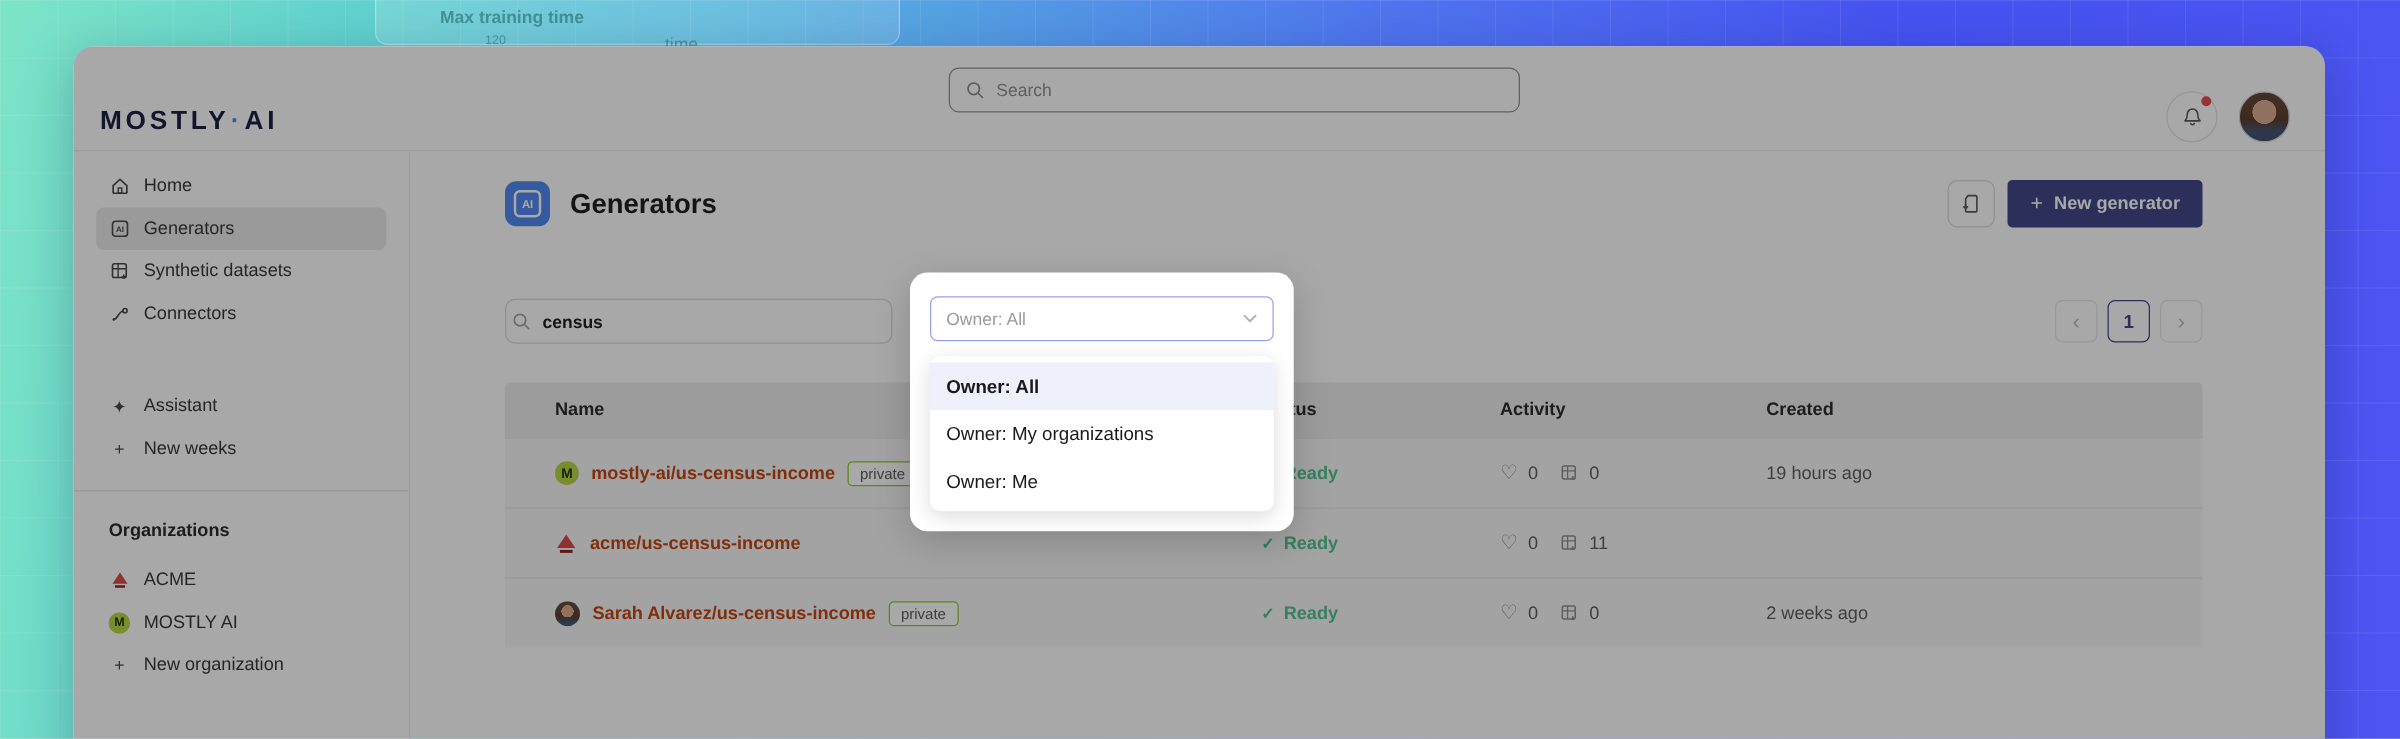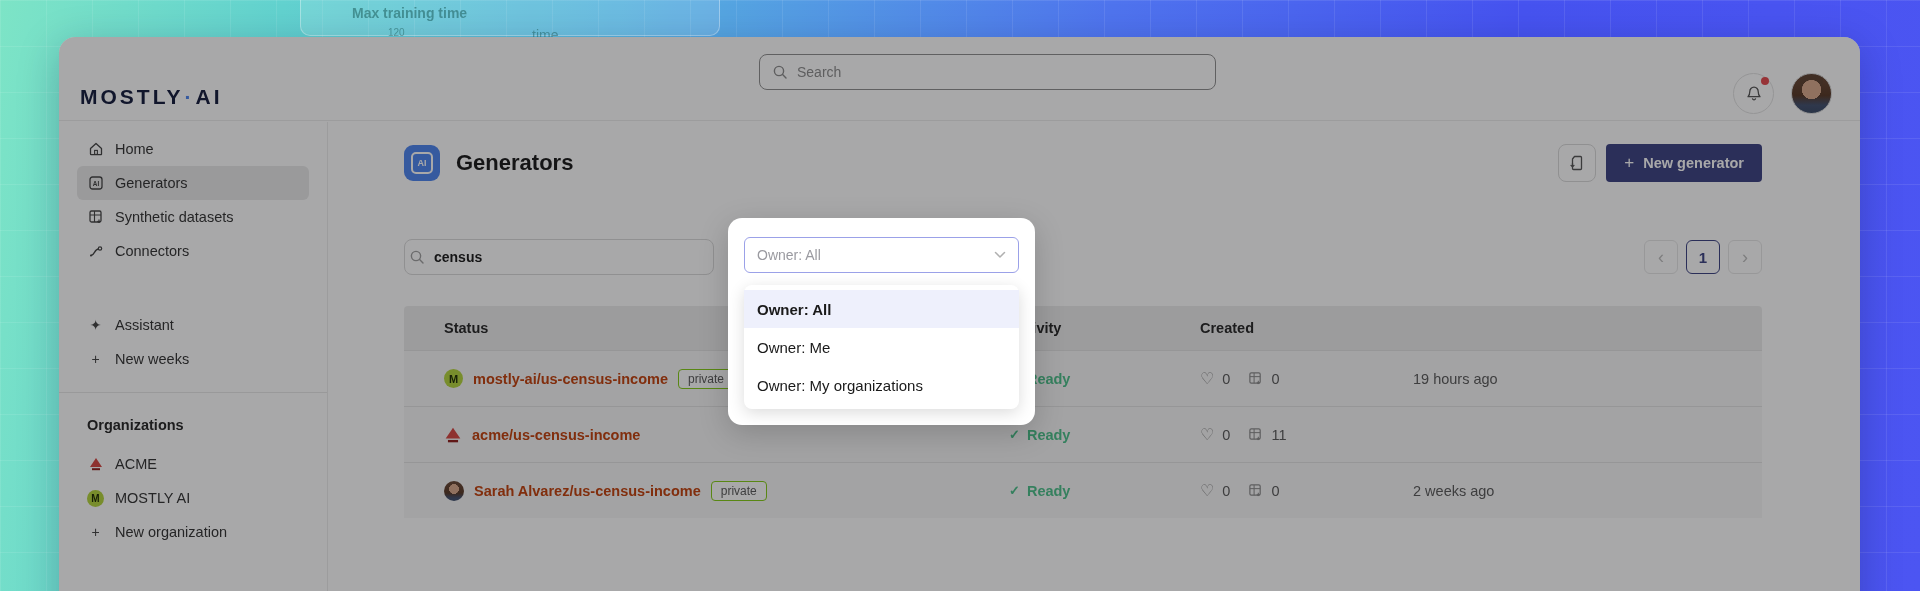--- a/index.html
+++ b/index.html
@@ -279,20 +279,21 @@
       </div>
       <div class="pagination">
         <div class="page-box nav">‹</div>
         <div class="page-box current">1</div>
         <div class="page-box nav">›</div>
       </div>
     </div>
 
     <div class="table">
       <div class="trow head">
+        <div>Name</div>
         <div>Status</div>
         <div>Activity</div>
         <div>Created</div>
       </div>
 
       <div class="trow body">
         <div class="cell-name">
           <span class="row-badge-m">M</span>
           <span class="gen-name">mostly-ai/us-census-income</span>
           <span class="chip-private">private</span>
@@ -379,17 +380,17 @@
     <div class="owner-select">
       <span class="val">Owner: All</span>
       <span>
         <svg width="12" height="8" viewBox="0 0 12 8">
             <polyline points="1.5,1.5 6,6 10.5,1.5" fill="none" stroke="#b0b0b0" stroke-width="1.5" stroke-linecap="round" stroke-linejoin="round"></polyline>
           </svg>
       </span>
     </div>
     <div class="owner-menu">
       <div class="owner-option selected">Owner: All</div>
+      <div class="owner-option">Owner: My organizations</div>
       <div class="owner-option">Owner: Me</div>
-      <div class="owner-option">Owner: My organizations</div>
     </div>
   </div>
 </div>
 
 </body></html>

